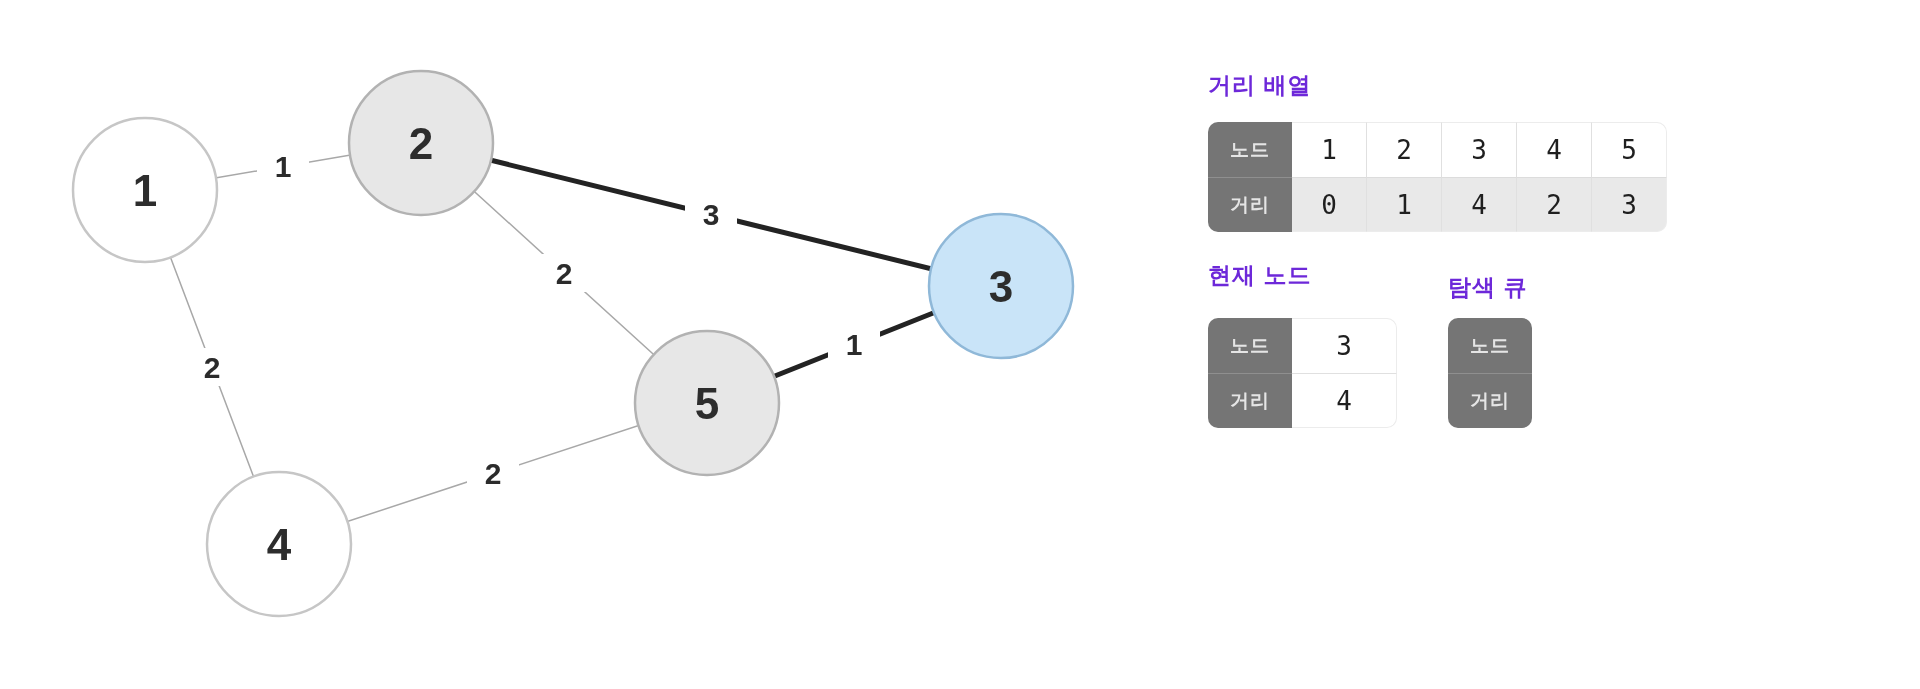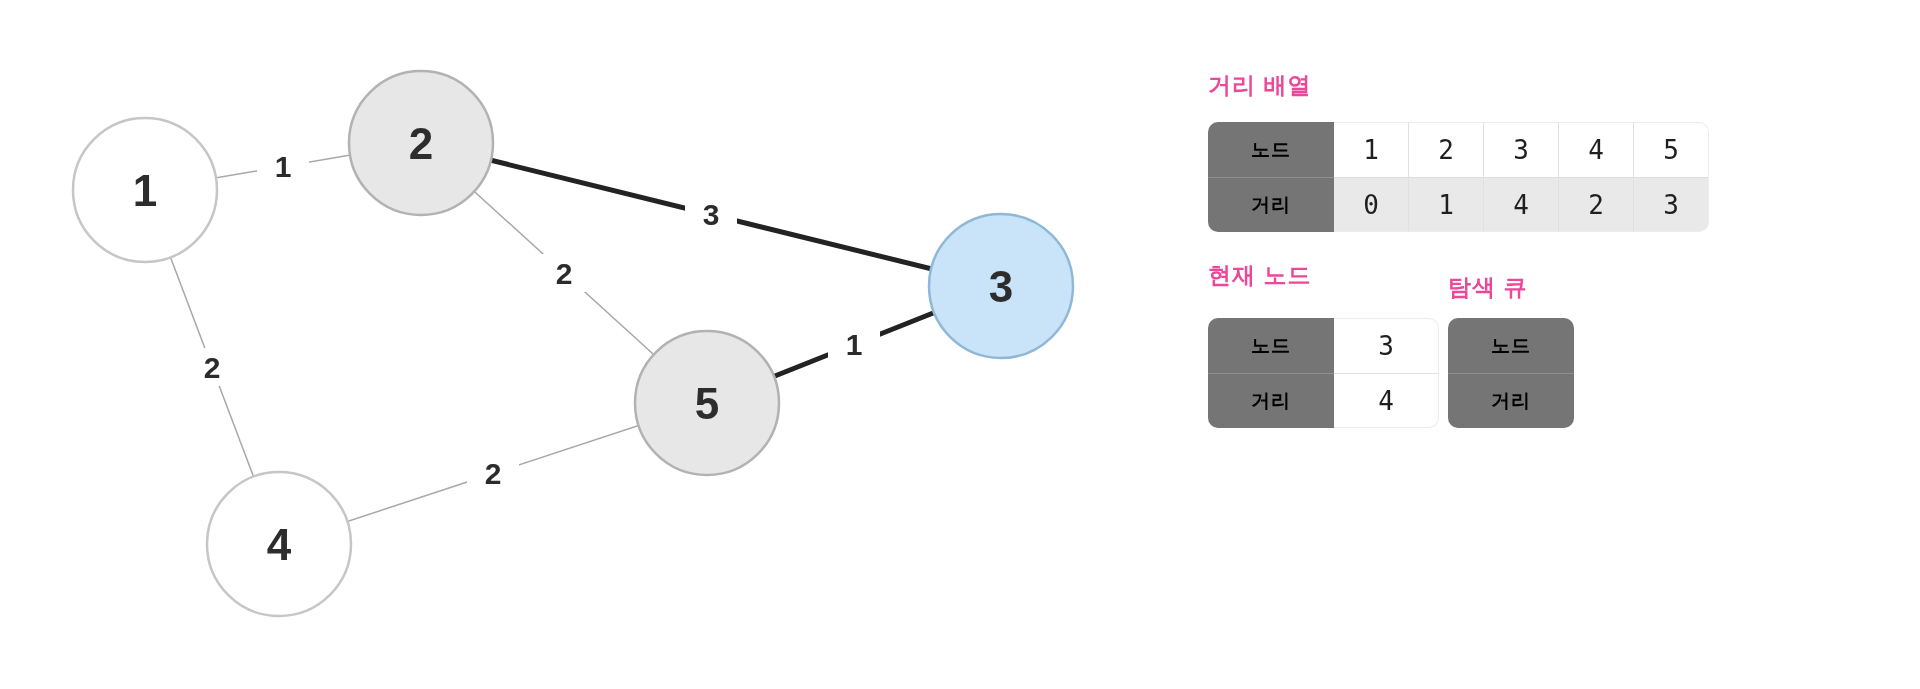--- a/index.html
+++ b/index.html
@@ -29,40 +29,40 @@
   .edge-label {
     font-family: "Liberation Sans", sans-serif;
     font-weight: bold;
     font-size: 30px;
     fill: #2b2b2b;
   }
   .section-title {
     position: absolute;
     font-size: 23px;
     font-weight: bold;
-    color: #ec4899;
+    color: #6d28d9;
     letter-spacing: 1px;
     white-space: nowrap;
   }
   table.tbl {
     position: absolute;
     border-collapse: separate;
     border-spacing: 0;
   }
   table.tbl th, table.tbl td {
     padding: 0;
     height: 55px;
     text-align: center;
     vertical-align: middle;
     box-sizing: border-box;
   }
   table.tbl th {
-    width: 126px;
+    width: 84px;
     background: #757575;
-    color: #000000;
+    color: #e5e5e5;
     font-size: 19px;
     font-weight: bold;
     letter-spacing: 1px;
   }
   table.tbl tr + tr th {
     border-top: 1px solid #8f8f8f;
   }
   table.tbl td {
     width: 75px;
     background: #ffffff;

